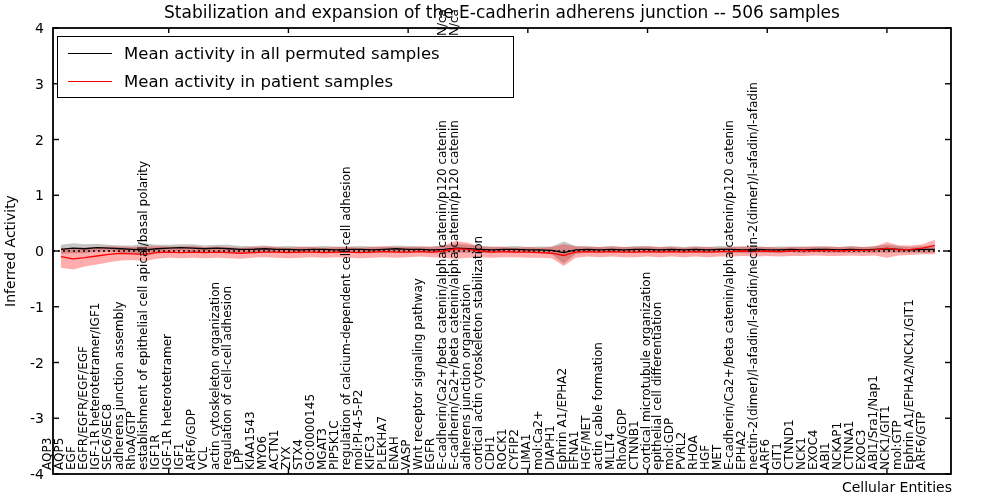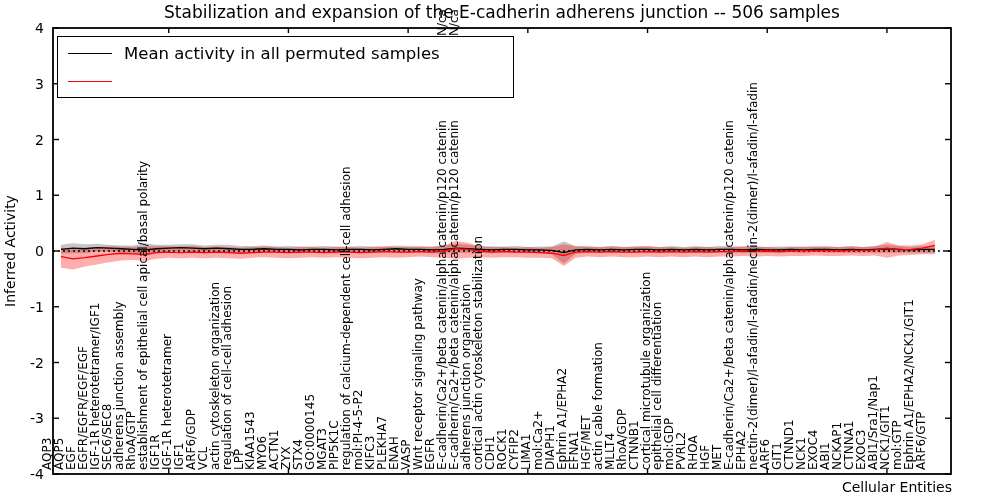--- a/index.html
+++ b/index.html
@@ -187,16 +187,17 @@
       <div class="frag" style="left: 460.98px; bottom: 464px;">N/ca</div>
     </div>
 
   <div class="legend">
     <div class="legend-row">
       <span class="legend-line" id="lline0" style="border-top-color: rgb(0, 0, 0);"></span>
       <span class="legend-text">Mean activity in all permuted samples</span>
     </div>
     <div class="legend-row">
       <span class="legend-line" id="lline1" style="border-top-color: rgb(255, 0, 0);"></span>
+      <span class="legend-text">Mean activity in patient samples</span>
     </div>
   </div>
 
 </div>
 
 </body></html>

